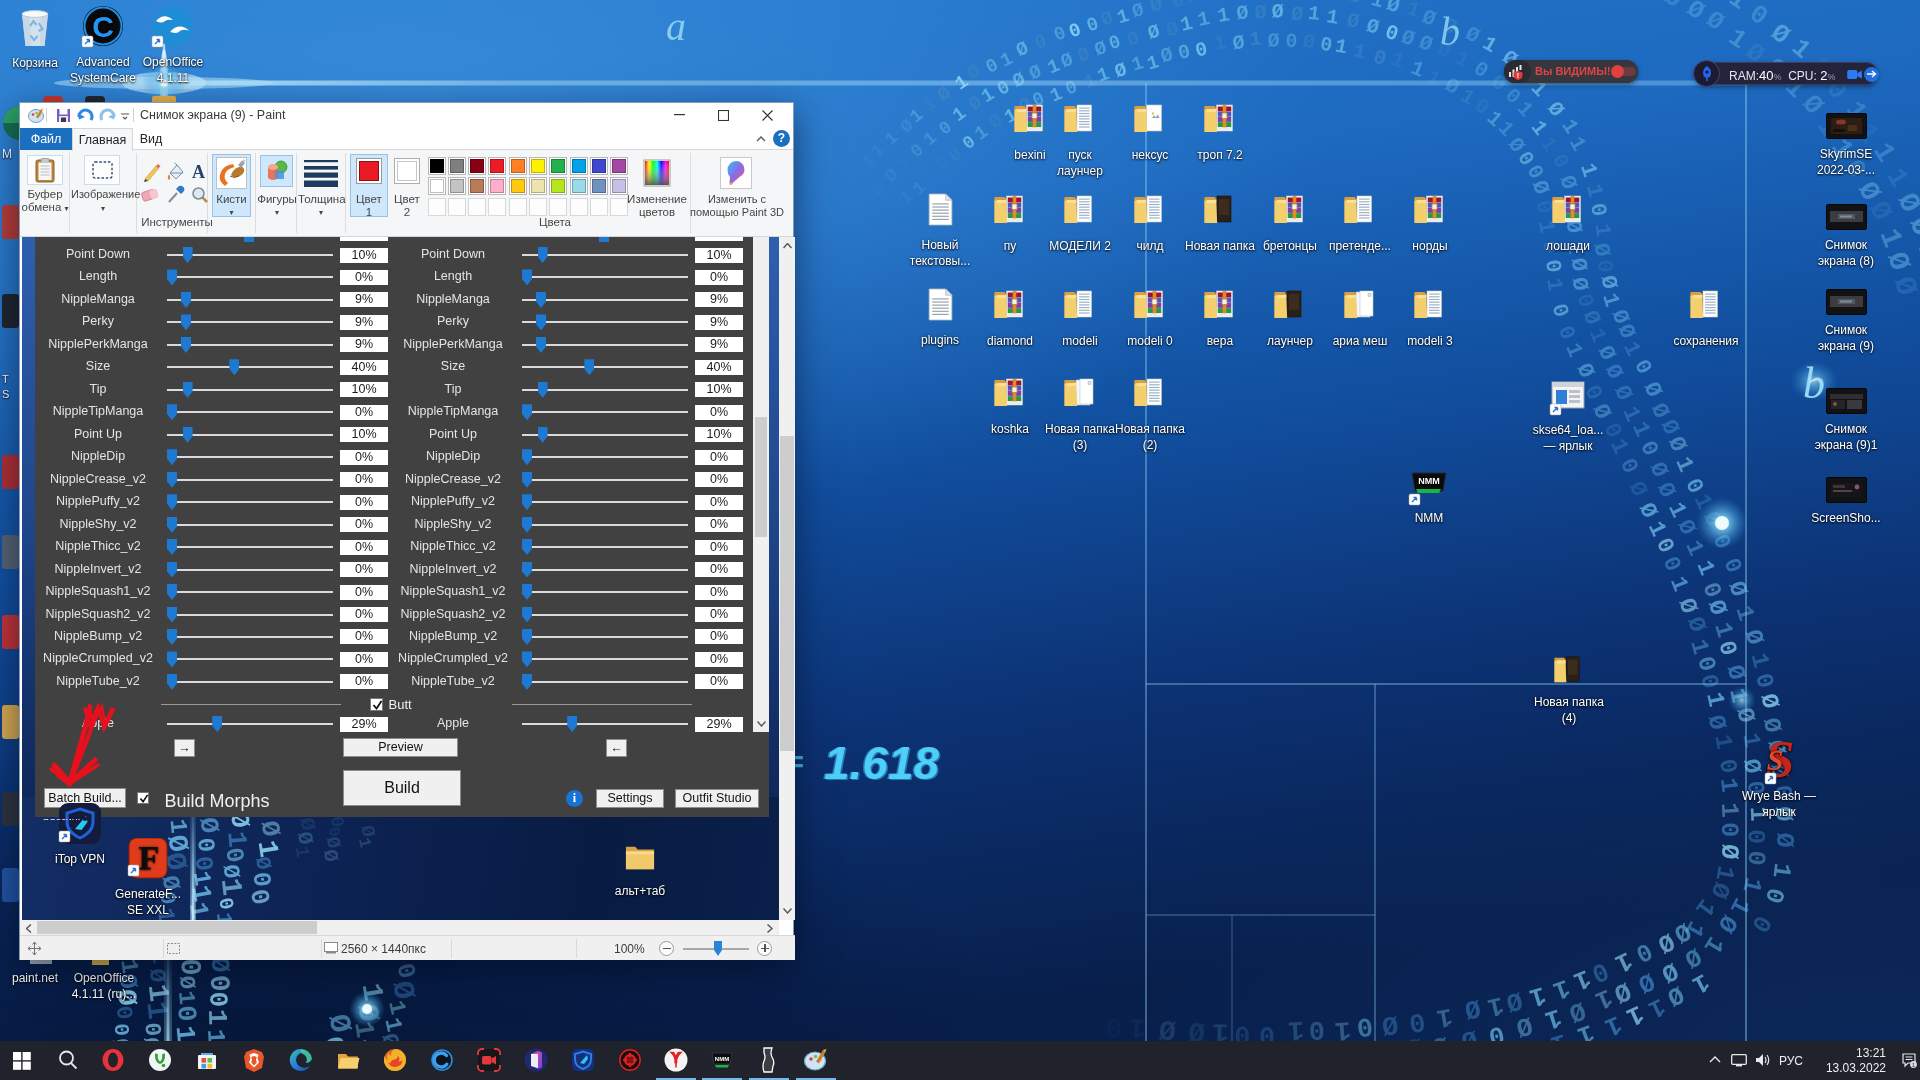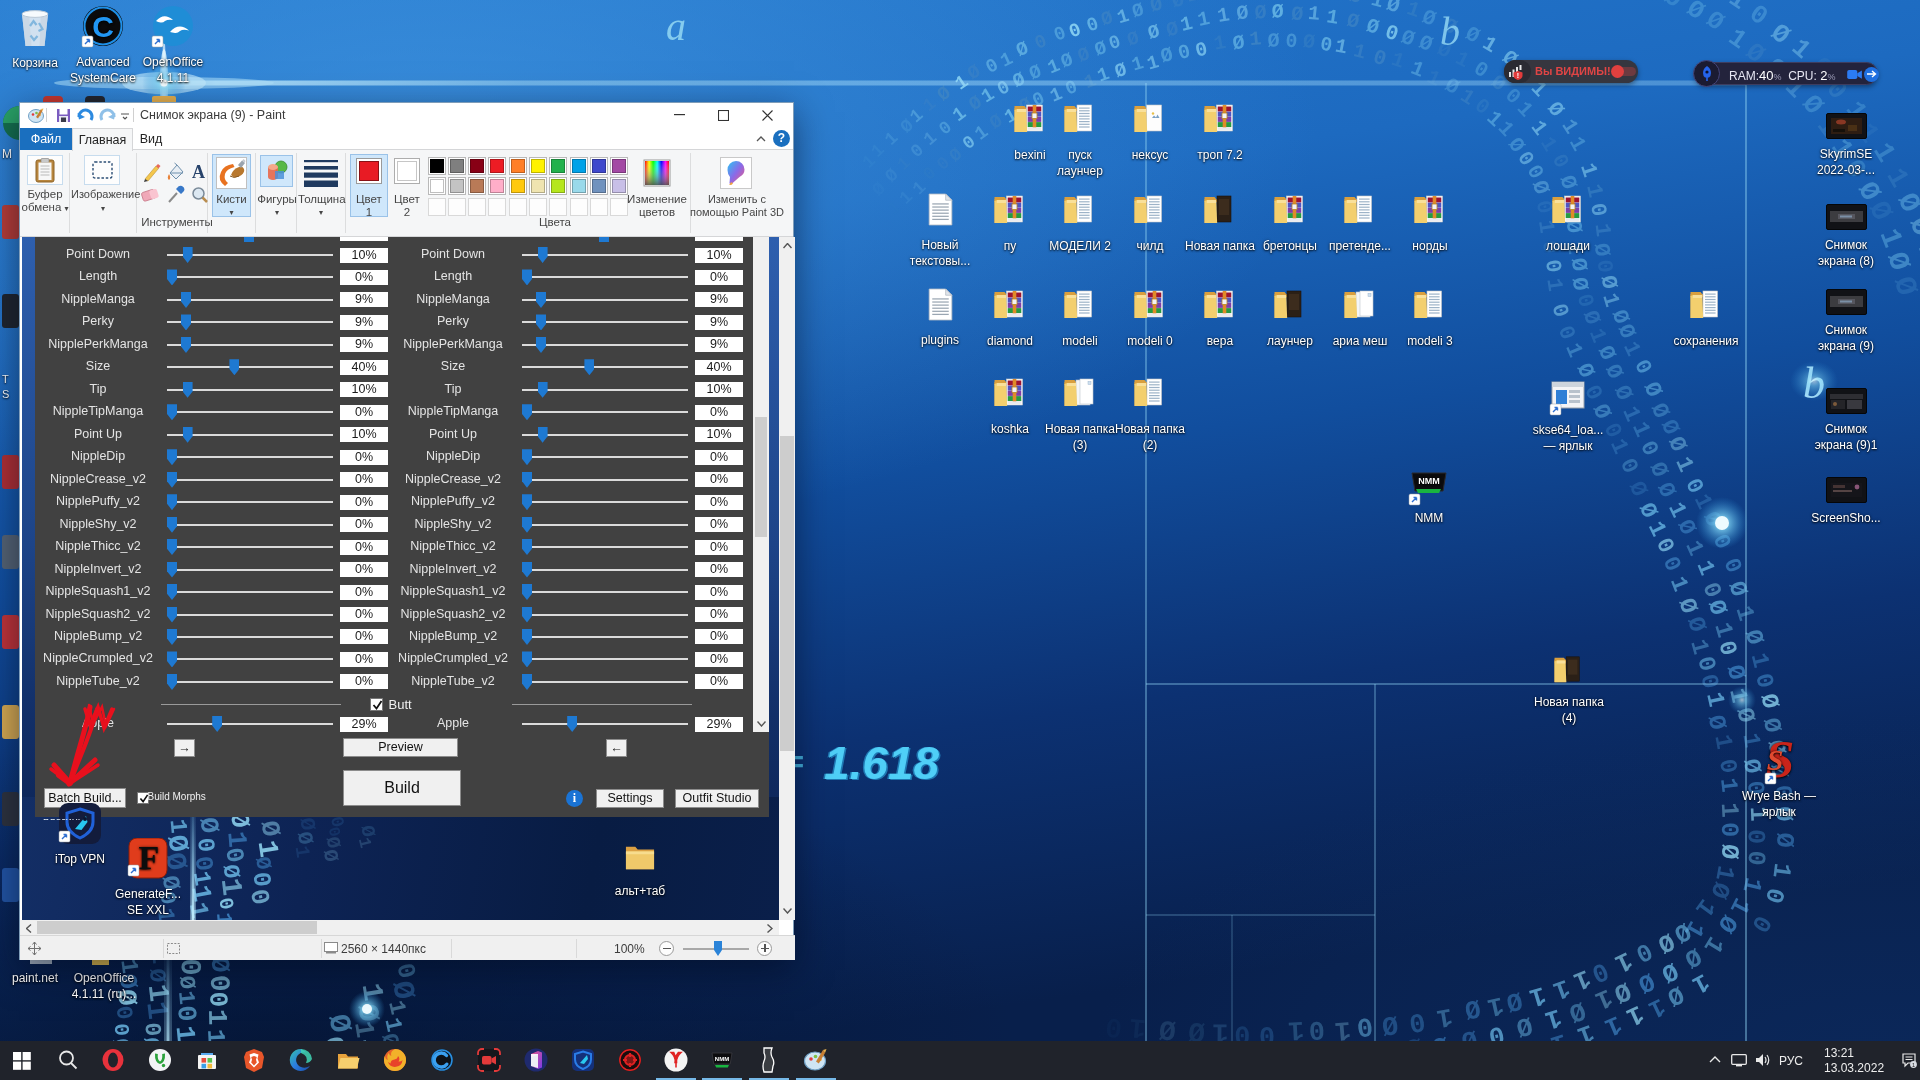--- a/index.html
+++ b/index.html
@@ -1539,21 +1539,21 @@
           <div class="abs" style="left:660.5px;top:479.5px;width:48px;height:15px;background:#fff;color:#1a1a1a;font-size:12.5px;text-align:center;line-height:15px">29%</div>
           <div class="abs" style="left:139.5px;top:502px;width:21px;height:18px;background:#f0f0f0;border:1px solid #8c8c8c;color:#111;font-size:12.5px;text-align:center;line-height:16px">→</div>
           <div class="abs" style="left:308.5px;top:501px;width:115px;height:19px;background:#f0f0f0;border:1px solid #8c8c8c;color:#111;font-size:12.5px;text-align:center;line-height:17px">Preview</div>
           <div class="abs" style="left:571.5px;top:502px;width:21px;height:18px;background:#f0f0f0;border:1px solid #8c8c8c;color:#111;font-size:12.5px;text-align:center;line-height:16px">←</div>
           <div class="abs" style="left:308.5px;top:533px;width:118px;height:36px;background:#f0f0f0;border:1px solid #8c8c8c;color:#111;font-size:16px;text-align:center;line-height:34px">Build</div>
           <div class="abs" style="left:9.5px;top:551px;width:82px;height:20px;background:#f0f0f0;border:1px solid #8c8c8c;color:#111;font-size:12.5px;text-align:center;line-height:18px">Batch Build...</div>
           <div class="abs" style="left:102.5px;top:555px;width:12px;height:12px;background:#fff;border:1px solid #777"></div>
           <svg class="abs" style="left:104px;top:556.5px" width="10" height="9" viewBox="0 0 11 10">
             <path d="M1.5 5 l3 3.5 L9.5 1" stroke="#111" stroke-width="1.8" fill="none"></path>
           </svg>
-          <div class="abs" style="left:113px;top:554px;color:#f0f0f0;font-size:10px">Build Morphs</div>
+          <div class="abs" style="left:130px;top:554px;color:#f0f0f0;font-size:18px">Build Morphs</div>
           <div class="abs" style="left:531.5px;top:553px;width:17px;height:17px;background:#1a73d4;border-radius:50%;color:#fff;font-size:12px;font-weight:bold;text-align:center;line-height:17px;font-family:'Liberation Serif',serif">i</div>
           <div class="abs" style="left:561.5px;top:552px;width:68px;height:19px;background:#f0f0f0;border:1px solid #8c8c8c;color:#111;font-size:12.5px;text-align:center;line-height:17px">Settings</div>
           <div class="abs" style="left:640.5px;top:552px;width:84px;height:19px;background:#f0f0f0;border:1px solid #8c8c8c;color:#111;font-size:12.5px;text-align:center;line-height:17px">Outfit Studio</div>
           <div class="abs" style="left:718px;top:0;width:16px;height:495px;background:#f0f0f0"></div>
           <div class="abs" style="left:720px;top:180px;width:12px;height:120px;background:#cdcdcd"></div>
           <div class="abs" style="left:718px;top:478px;width:16px;height:17px;background:#f0f0f0"></div>
           <svg class="abs" style="left:722px;top:484px" width="9" height="6" viewBox="0 0 9 6">
             <path d="M0.5 0.5 L4.5 5 L8.5 0.5" stroke="#555" stroke-width="1.4" fill="none"></path>
           </svg>
         </div>
@@ -1768,20 +1768,20 @@
       </svg>
       <svg class="abs" style="left:1731px;top:13px" width="16" height="13" viewBox="0 0 16 13">
         <rect x="0.7" y="0.7" width="14.6" height="9.6" rx="1" fill="none" stroke="#e8e8e8" stroke-width="1.3"></rect>
         <rect x="5" y="11" width="6" height="1.4" fill="#e8e8e8"></rect>
       </svg>
       <svg class="abs" style="left:1755px;top:12px" width="15" height="14" viewBox="0 0 15 14">
         <path d="M1 5 h3 l4 -4 v12 l-4 -4 h-3z" fill="#e8e8e8"></path>
         <path d="M10 4 q2 3 0 6 M12 2 q3.5 5 0 10" stroke="#e8e8e8" stroke-width="1.2" fill="none"></path>
       </svg>
       <div class="abs" style="left:1779px;top:13px;color:#eee;font-size:12px">РУС</div>
-      <div class="abs" style="left:1824px;top:5px;width:62px;text-align:left;color:#eee;font-size:12px;line-height:15px">13:21<br>13.03.2022</div>
+      <div class="abs" style="left:1824px;top:5px;width:62px;text-align:right;color:#eee;font-size:12px;line-height:15px">13:21<br>13.03.2022</div>
       <svg class="abs" style="left:1901px;top:12px" width="16" height="15" viewBox="0 0 16 15">
         <path d="M2 1 h12 v9 h-7 l-3 3 v-3 h-2z" fill="none" stroke="#e8e8e8" stroke-width="1.2"></path>
         <path d="M4.5 4 h7 M4.5 6.5 h7" stroke="#e8e8e8" stroke-width="1"></path>
         <circle cx="12.5" cy="11.5" r="3.4" fill="#d8dce4"></circle>
         <text x="12.5" y="14" font-size="5.5" fill="#222" text-anchor="middle">1</text>
       </svg>
     </div>
   </div>
 </body></html>

